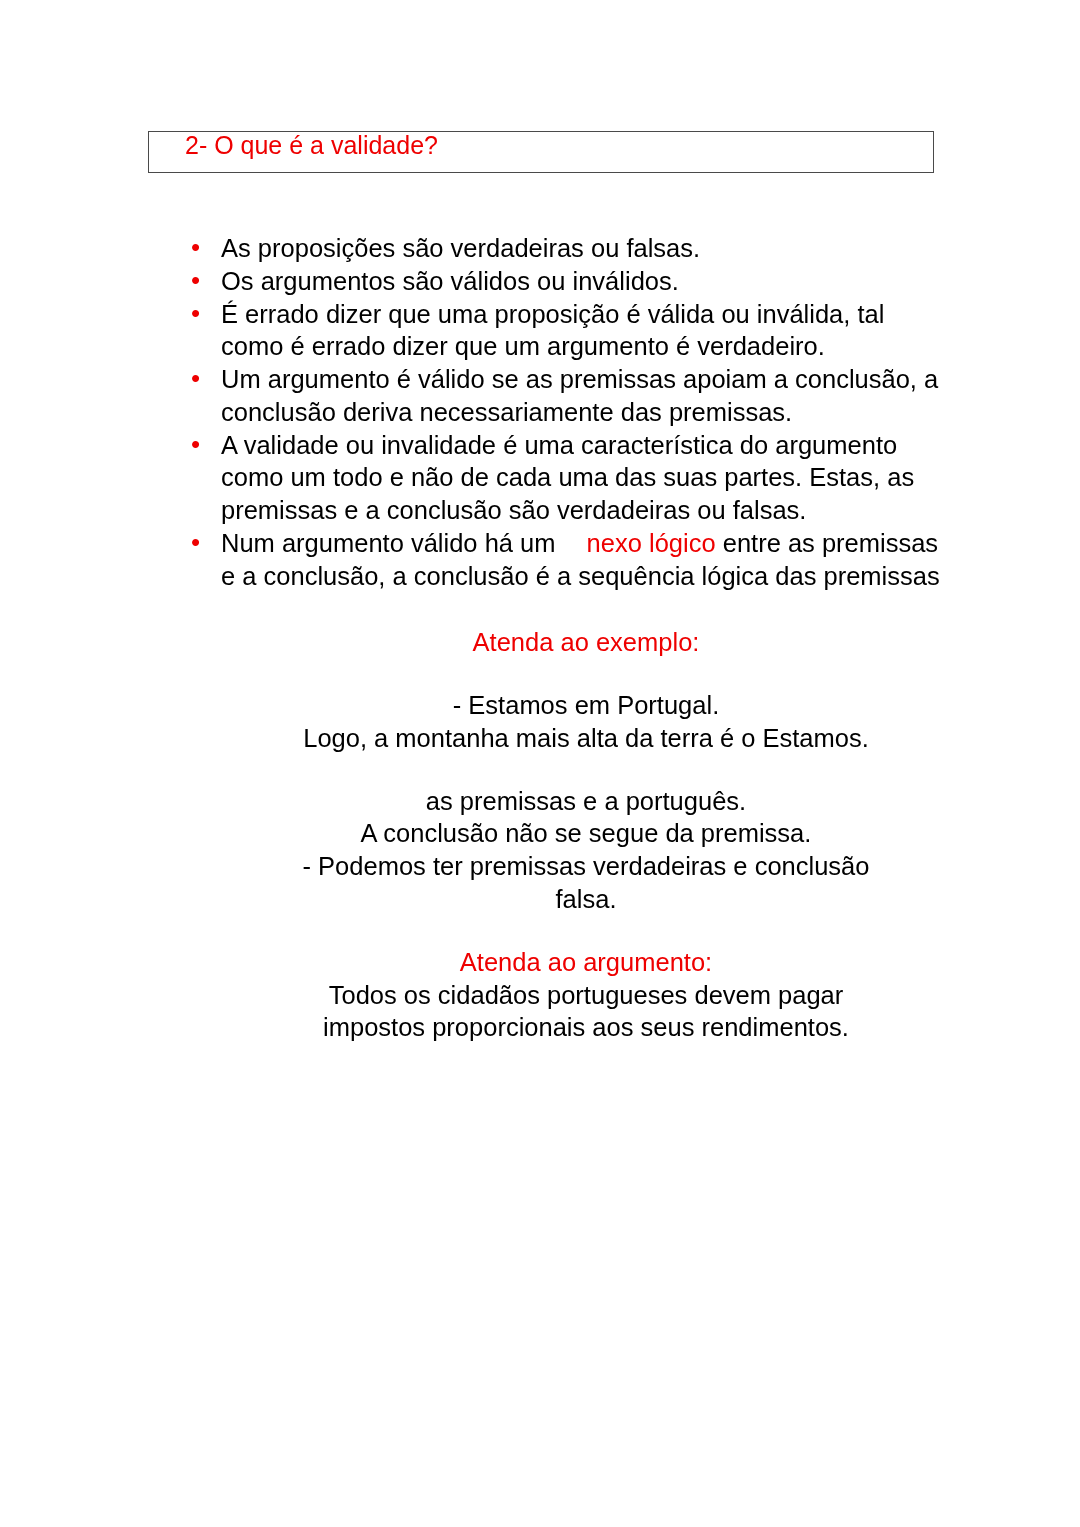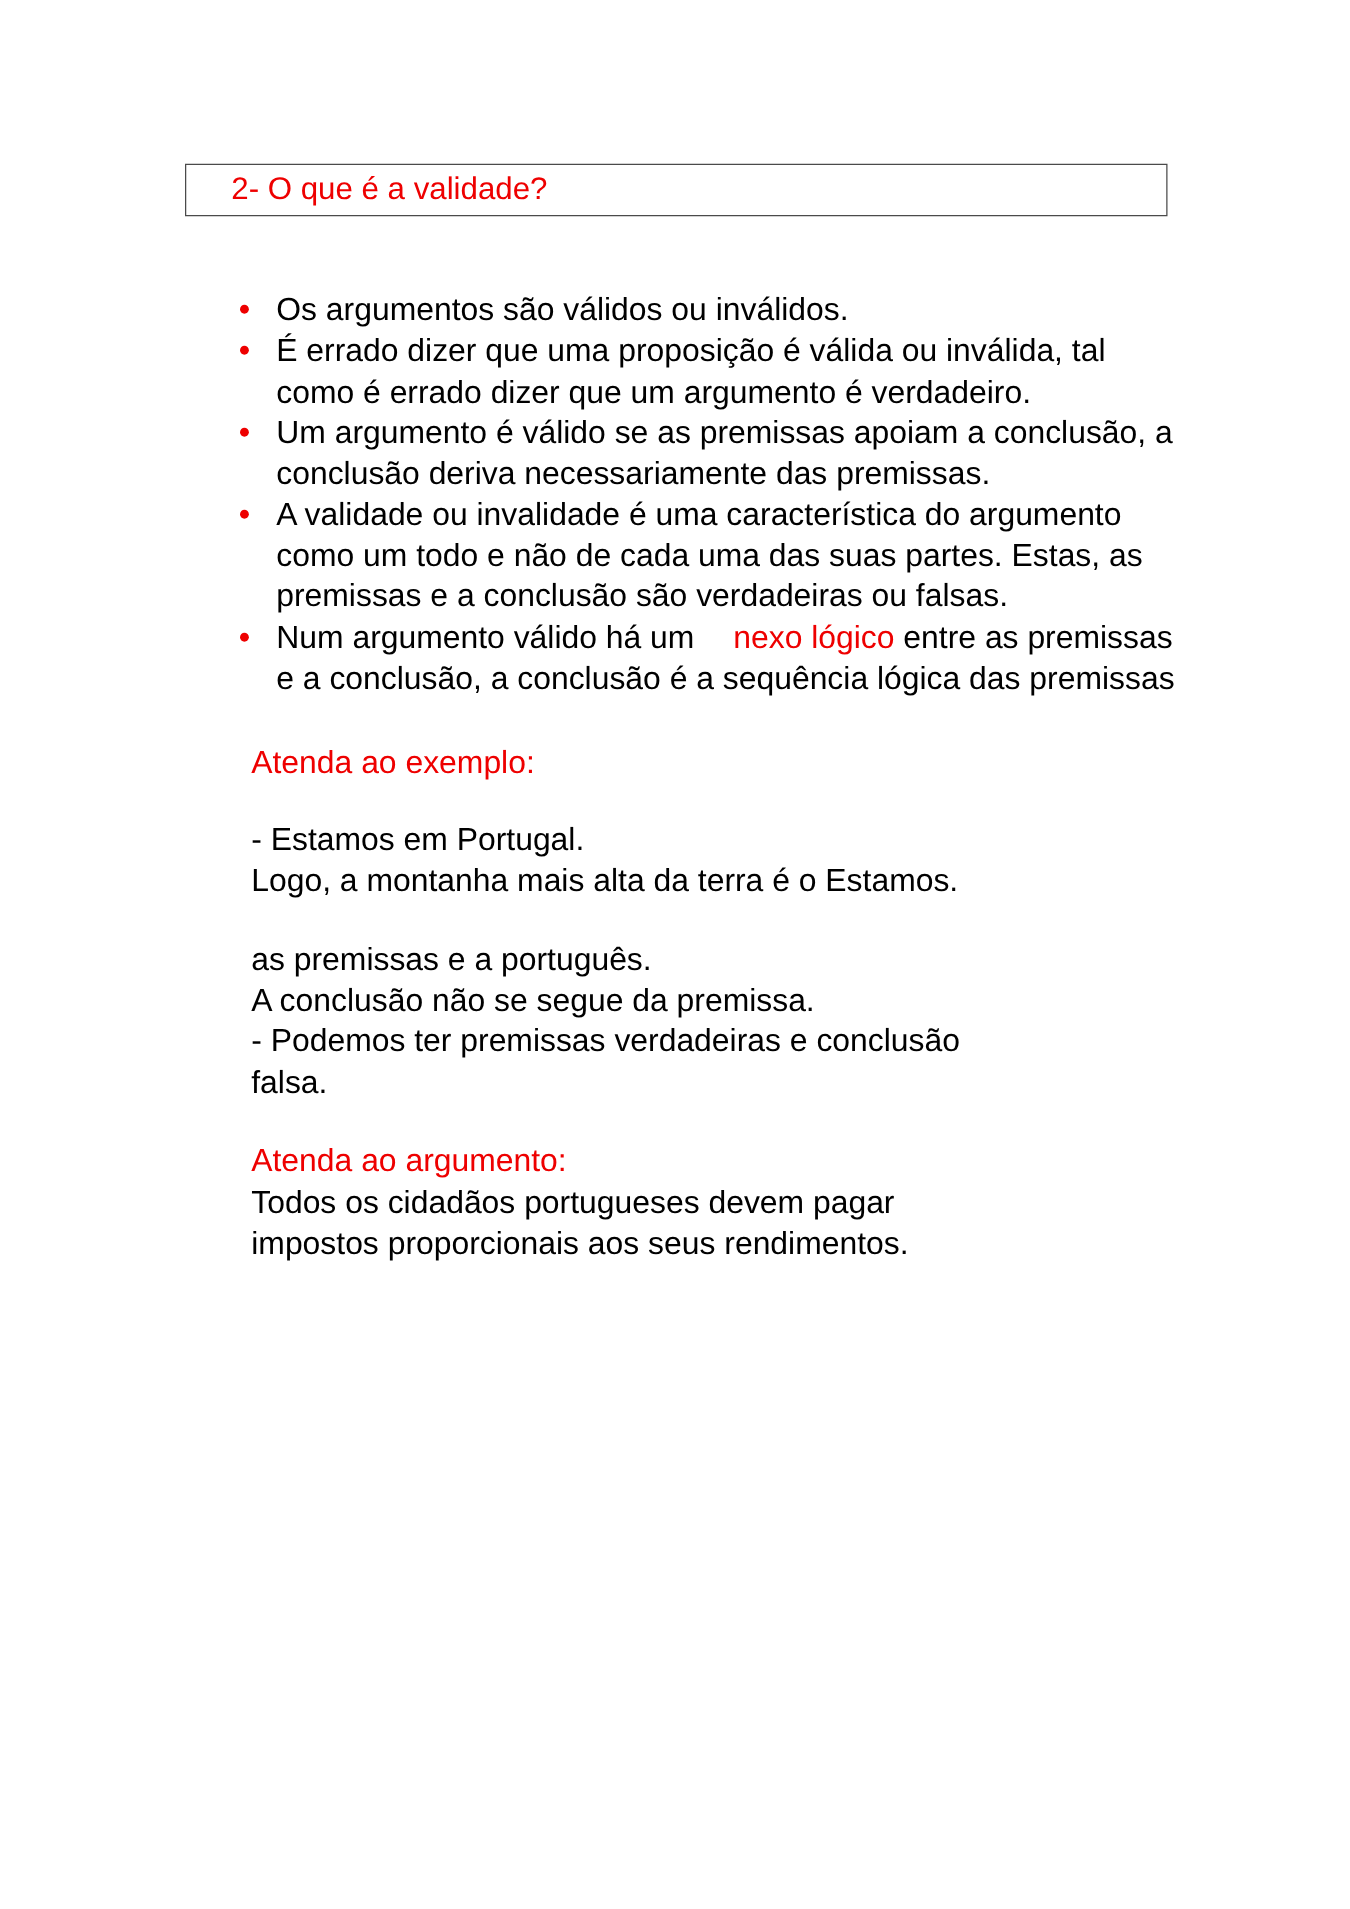--- a/index.html
+++ b/index.html
@@ -25,21 +25,20 @@
   }
   .title-box {
     position: absolute;
     left: 148px;
     top: 131px;
     width: 786px;
     height: 42px;
     border: 1.5px solid #4a4a4a;
     box-sizing: border-box;
     display: flex;
-    align-items: center;
   }
   .title-text {
     color: #ee0000;
     font-size: 25px;
     padding-left: 36px;
     line-height: 1.1;
     white-space: nowrap;
   }
   .content {
     position: absolute;
@@ -70,23 +69,24 @@
     line-height: 1.285;
   }
   li.red-item {
     color: #ee0000;
   }
   .red {
     color: #ee0000;
     margin-left: 24px;
   }
   .para-block {
-    margin-left: 18px;
+    margin-left: 46px;
     font-size: 25.5px;
     line-height: 1.285;
+    text-align: center;
   }
   .gap-lg { height: 34px; }
   .gap-md { height: 30px; }
   .heading-red {
     color: #ee0000;
     font-size: 25.5px;
     line-height: 1.285;
   }
   .line { display: block; }
 </style>
@@ -95,20 +95,21 @@
 
 <div class="page">
 
   <div class="title-box">
     <div class="title-text">2- O que é a validade?</div>
   </div>
 
   <div class="content">
 
     <ul class="bullets">
+      <li>As proposições são verdadeiras ou falsas.</li>
       <li class="red-item">Os argumentos são válidos ou inválidos.</li>
       <li>É errado dizer que uma proposição é válida ou inválida, tal como é errado dizer que um argumento é verdadeiro.</li>
       <li>Um argumento é válido se as premissas apoiam a conclusão, a conclusão deriva necessariamente das premissas.</li>
       <li>A validade ou invalidade é uma característica do argumento como um todo e não de cada uma das suas partes. Estas, as premissas e a conclusão são verdadeiras ou falsas.</li>
       <li><span>Num argumento válido há um </span><span class="red">nexo lógico</span><span> entre as premissas e a conclusão, a conclusão é a sequência lógica das premissas</span></li>
     </ul>
 
     <div class="gap-lg"></div>
 
     <div class="para-block">

